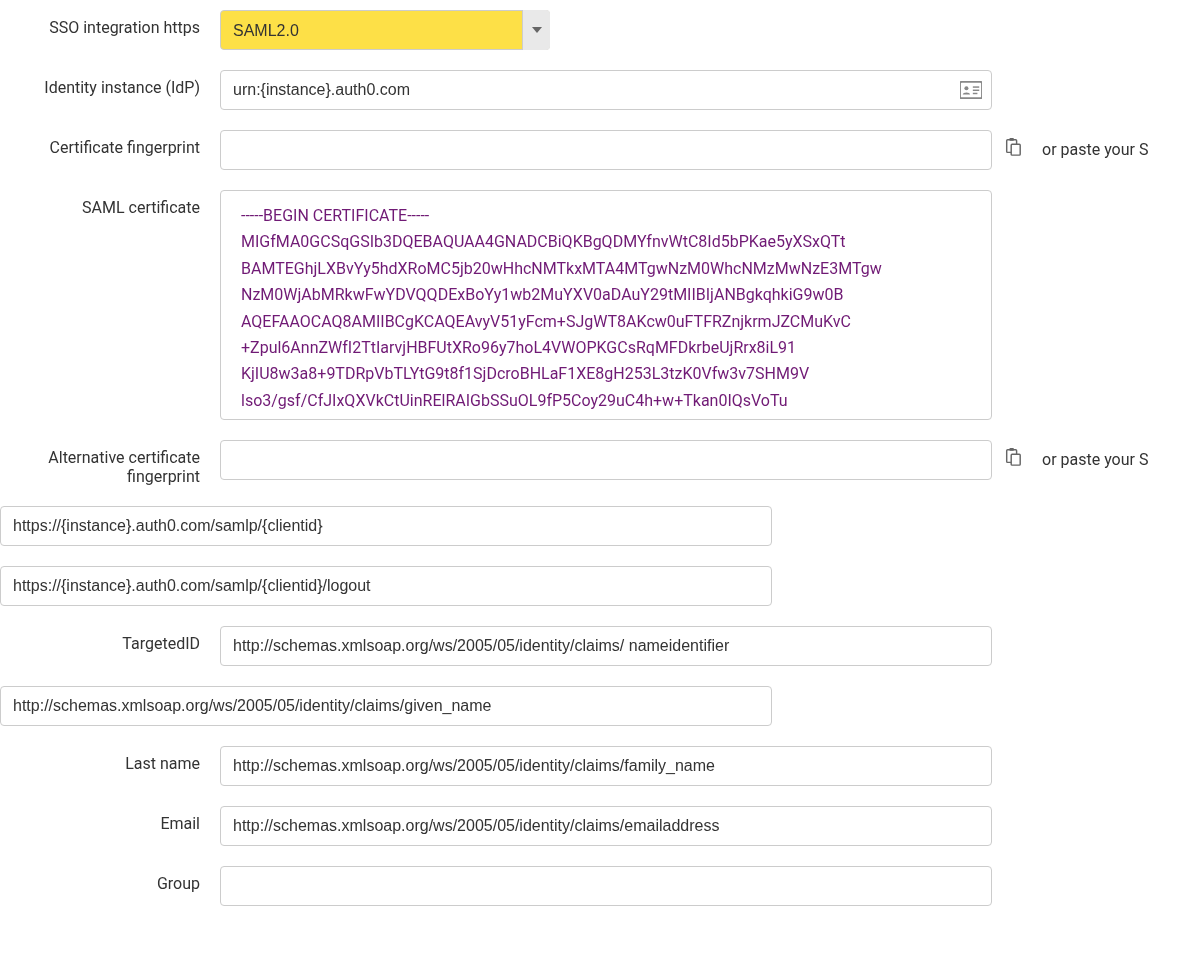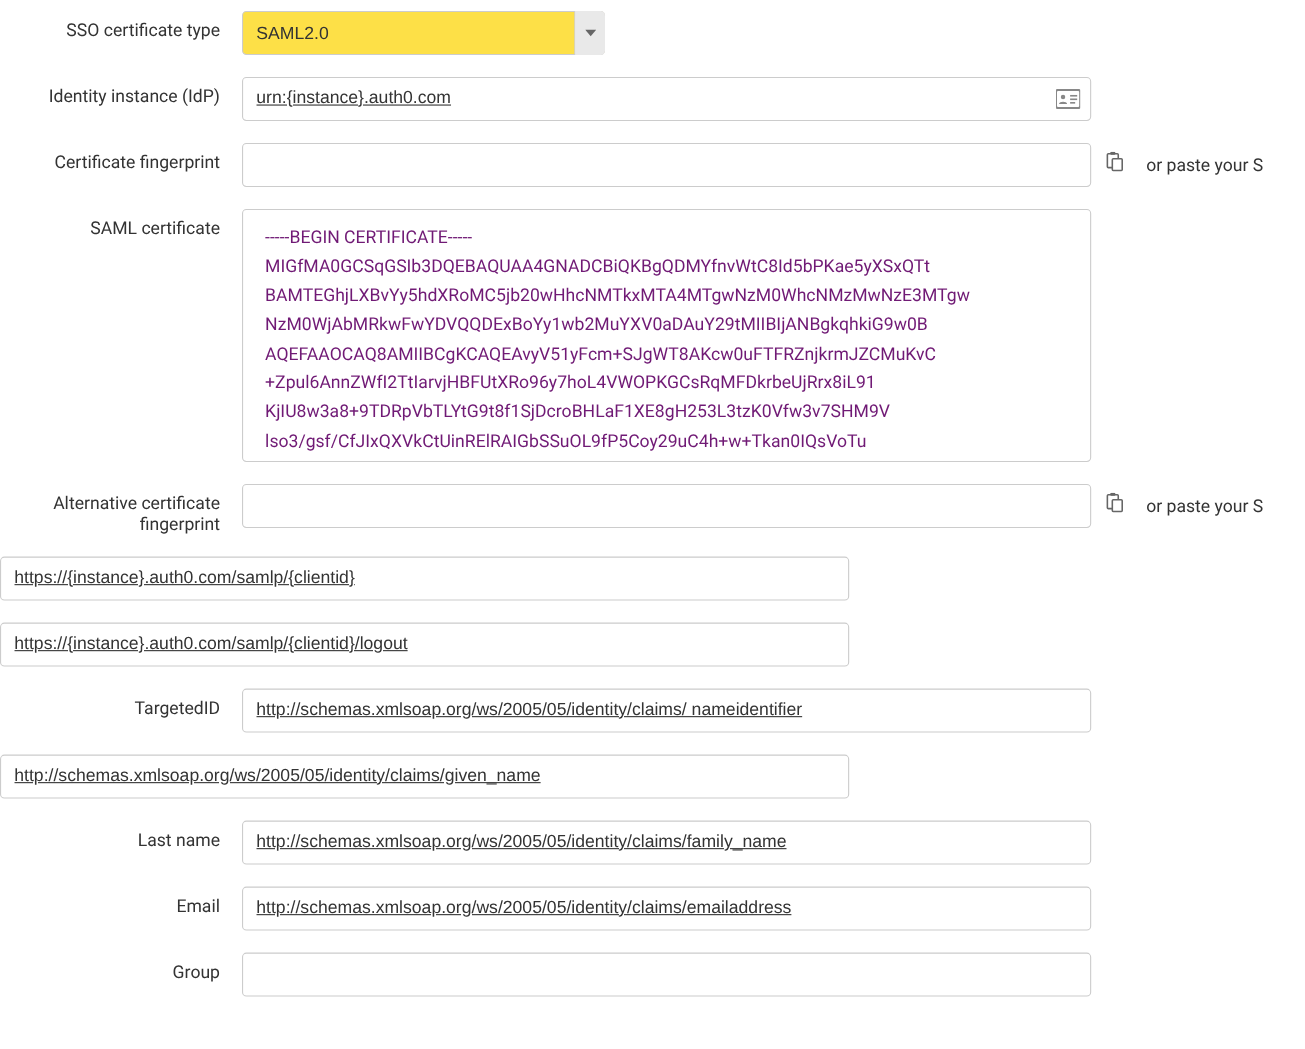--- a/index.html
+++ b/index.html
@@ -63,21 +63,20 @@
   .select-caret svg { width: 10px; height: 10px; fill: #666; }
   input[type="text"] {
     width: 772px;
     height: 40px;
     padding: 0 12px;
     border: 1px solid #ccc;
     border-radius: 4px;
     font-size: 16px;
     color: #333;
     background: #fff;
-    text-decoration: underline;
   }
   input[type="text"]::placeholder {
     color: #999;
   }
   textarea {
     width: 772px;
     height: 230px;
     padding: 12px 20px;
     border: 1px solid #ccc;
     border-radius: 4px;
@@ -112,21 +111,21 @@
     color: #333;
     white-space: nowrap;
     justify-content: space-between;
   }
   .aux svg { width: 18px; height: 18px; fill: #666; }
 </style>
 </head>
 <body>
 
 <div class="form-row">
-  <div class="form-label">SSO certificate type</div>
+  <div class="form-label">SSO integration https</div>
   <div class="form-control-wrap">
     <div class="select-wrap">
       <select>
         <option>SAML2.0</option>
       </select>
       <div class="select-caret">
         <svg viewBox="0 0 10 10">
             <path d="M0 2 L5 8 L10 2 Z"></path>
           </svg>
       </div>

